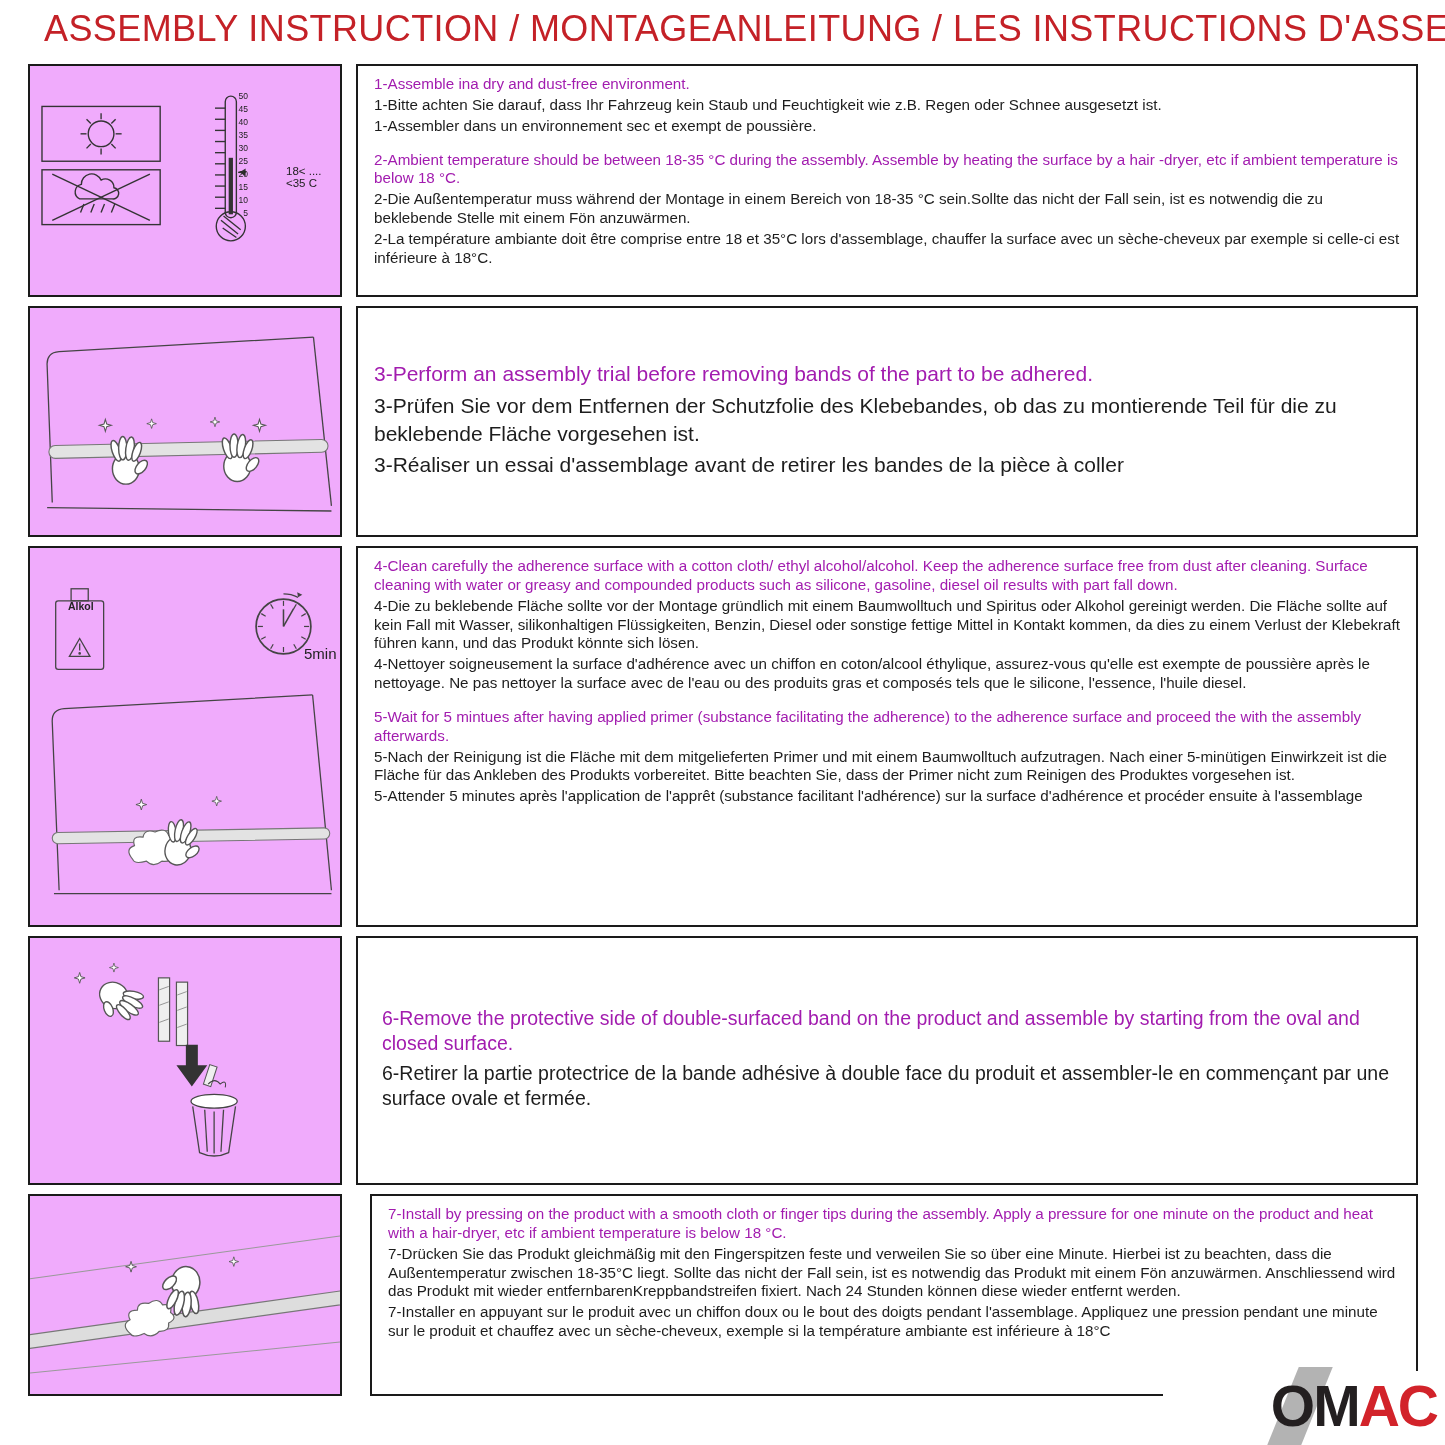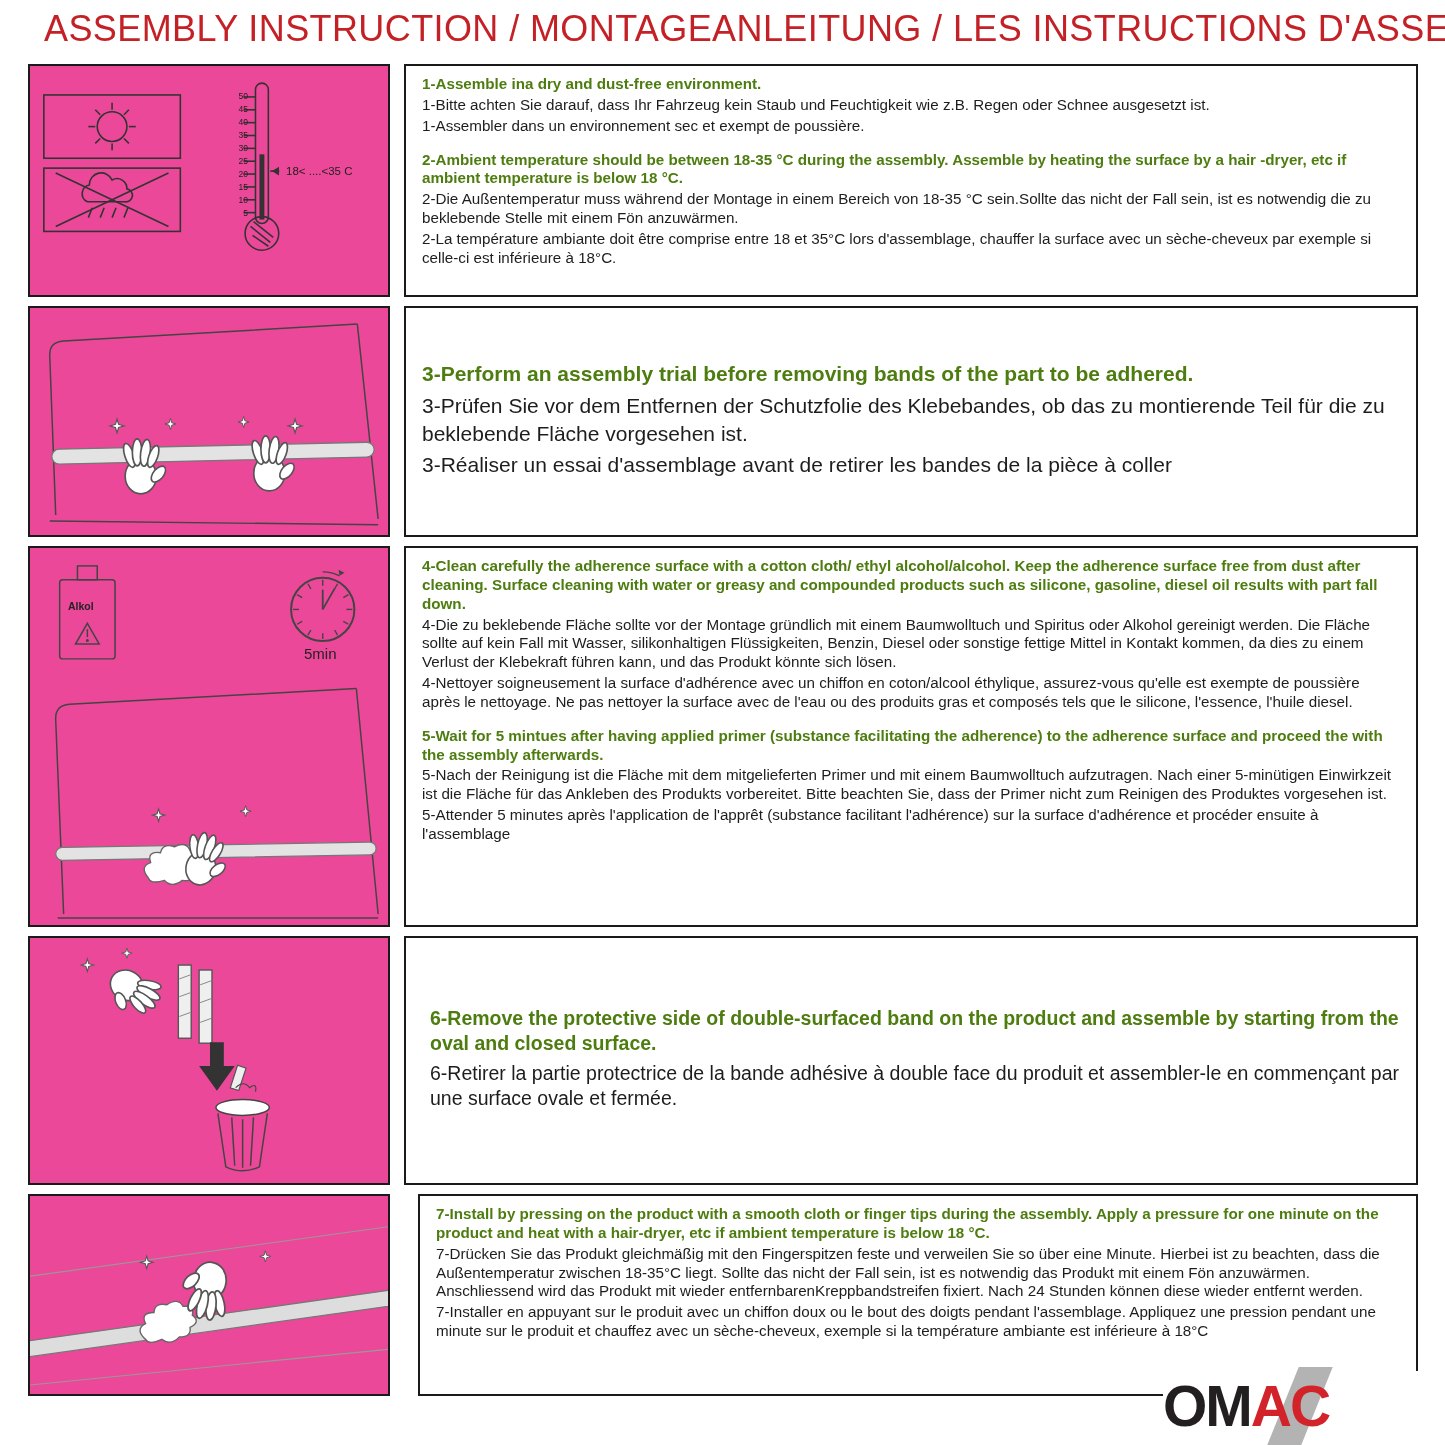--- a/index.html
+++ b/index.html
@@ -1,39 +1,39 @@
 <!DOCTYPE html>
 <html style="--accent: #c42127; --logo-red: #d2232a; --logo-black: #231f20;"><head>
 <meta charset="utf-8">
 <style>
   html,body{margin:0;padding:0;background:#fff;}
   .page{position:relative;width:1445px;height:1445px;background:#fff;overflow:hidden;
         font-family:"Liberation Sans",sans-serif;color:#1d1d1d;}
   .title{position:absolute;left:44px;top:8px;font-size:36px;font-weight:normal;
          color:var(--accent,#c42127);letter-spacing:.4px;white-space:nowrap;}
   .row{position:absolute;left:28px;width:1390px;display:flex;gap:14px;box-sizing:border-box;}
-  .illus{width:362px;flex:none;border:2px solid #1a1a1a;background:#ec4899;position:relative;box-sizing:border-box;}
+  .illus{width:314px;flex:none;border:2px solid #1a1a1a;background:#f0abfc;position:relative;box-sizing:border-box;}
   .illus svg{display:block;width:100%;height:100%;}
   .txt{flex:1;border:2px solid #1a1a1a;background:#fff;padding:9px 16px;box-sizing:border-box;overflow:hidden;}
   .vcenter{display:flex;flex-direction:column;justify-content:center;}
   .p{margin:0 0 2px 0;}
-  .b{font-weight:bold;color:#4d7c0f;}
+  .b{font-weight:normal;color:#a21caf;}
   .gap{margin-top:15px;}
   .txt-s{font-size:15.2px;line-height:1.24;}
   .txt-m{font-size:19.5px;line-height:1.3;padding-left:24px;}
   .txt-m .p{margin-bottom:4px;}
   .txt-l{font-size:21px;line-height:1.33;}
   .txt-l .p{margin-bottom:4px;}
   .lab{position:absolute;color:#222;}
   .thermo-scale{left:196px;top:24px;width:22px;text-align:right;font-size:8.5px;line-height:13px;white-space:pre-line;}
   .thermo-label{left:256px;top:99px;font-size:11.5px;}
   .alkol-label{left:38px;top:52px;font-size:10.5px;font-weight:bold;}
   .clock-label{left:274px;top:97px;font-size:15px;}
   .logo{position:absolute;right:0;bottom:4px;width:282px;height:70px;background:#fff;
-        display:flex;align-items:center;padding-right:8px;box-sizing:border-box;z-index:5;}
+        display:flex;align-items:center;justify-content:flex-end;padding-right:8px;box-sizing:border-box;z-index:5;}
   .logo-slash{position:absolute;left:120px;top:-4px;width:34px;height:78px;background:#b3b3b3;
         transform:skewX(-22deg);z-index:0;}
   .logo span{position:relative;z-index:1;font-size:57px;font-weight:bold;letter-spacing:-2px;line-height:1;}
   .logo-om{color:var(--logo-black,#231f20);}
   .logo-ac{color:var(--logo-red,#d2232a);}
 </style>
 </head>
 <body>
 
 <div class="page">

